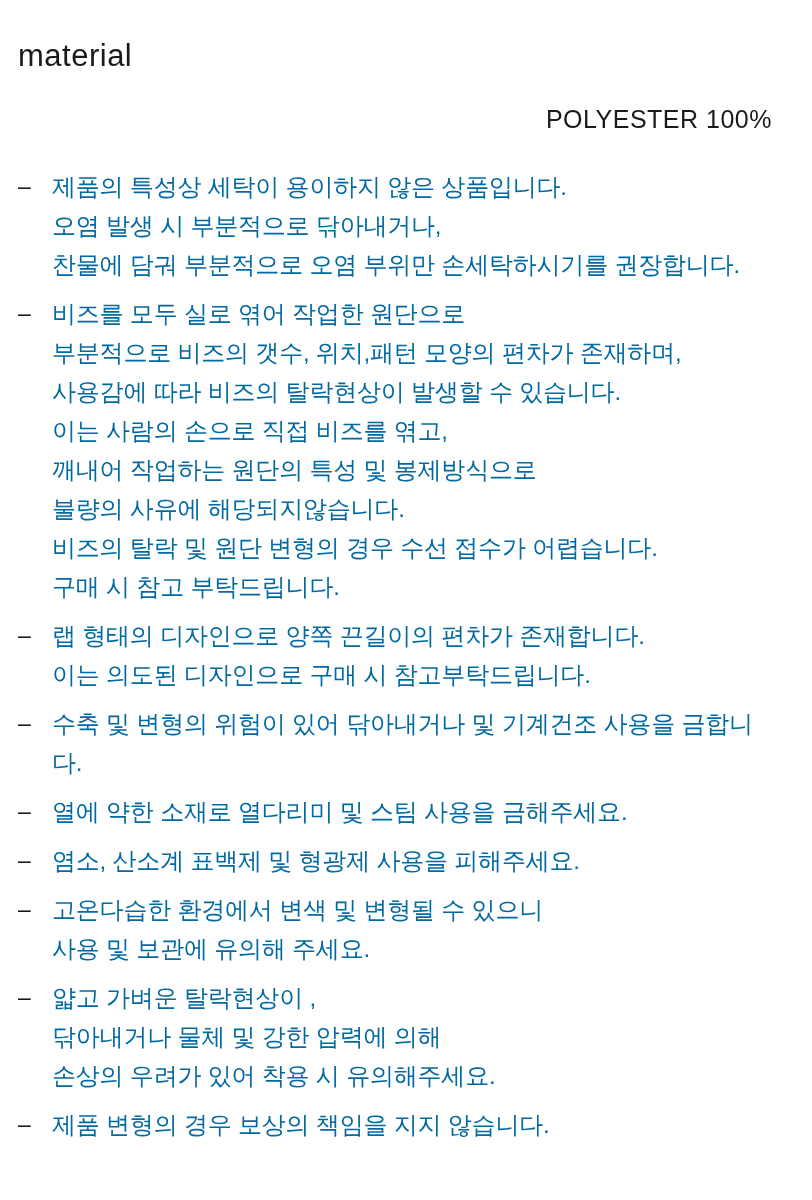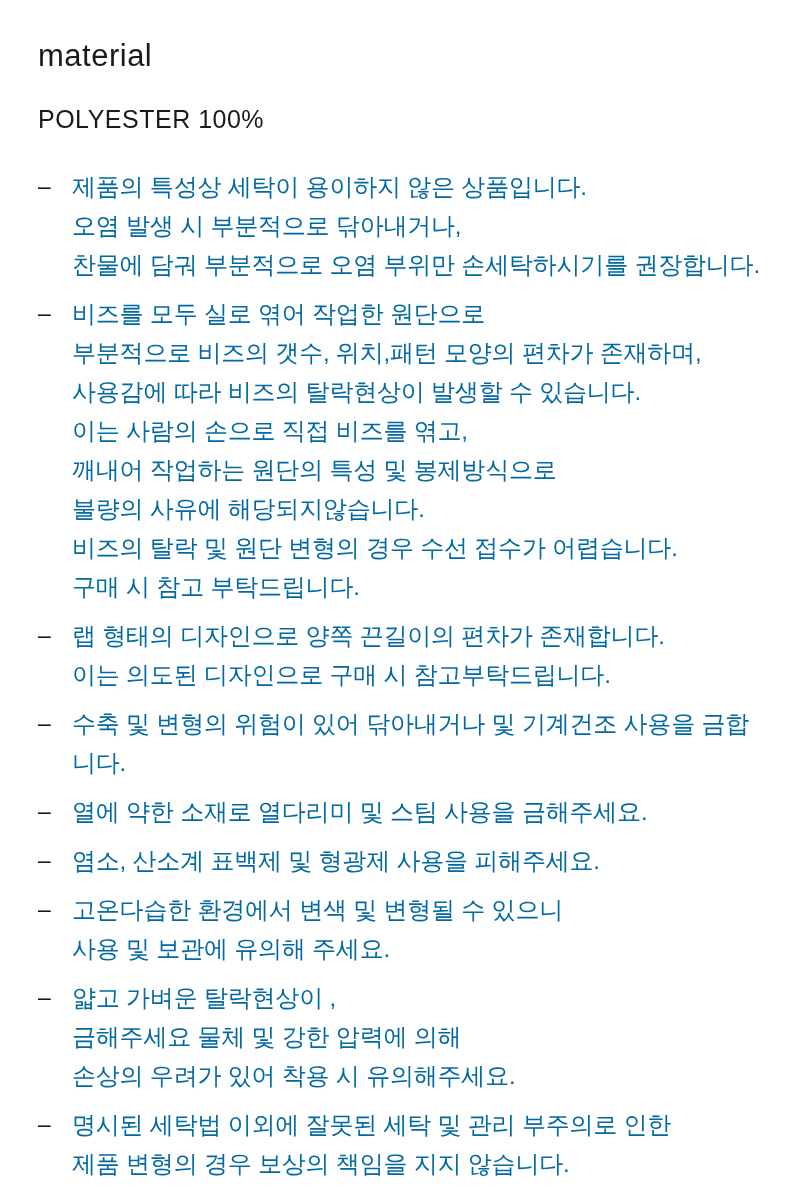--- a/index.html
+++ b/index.html
@@ -12,36 +12,37 @@
     height: 1200px;
     overflow: hidden;
     font-family: "Liberation Sans", "DejaVu Sans", sans-serif;
     color: #1a1a1a;
     -webkit-font-smoothing: antialiased;
   }
   .page {
     box-sizing: border-box;
     width: 812px;
     height: 1200px;
-    padding: 36px 40px 0 38px;
+    padding: 36px 40px 0 18px;
     background: #ffffff;
   }
   .title {
     font-size: 31px;
     font-weight: 400;
     line-height: 40px;
     letter-spacing: 0.5px;
     margin: 0 0 26px 0;
   }
   .composition {
     font-size: 25px;
     font-weight: 400;
     line-height: 34px;
     letter-spacing: 0.5px;
     margin: 0 0 31px 0;
+    text-align: right;
   }
   .notes {
     margin: 0;
   }
   .item {
     display: flex;
     align-items: flex-start;
     margin: 0 0 10px 0;
   }
   .item:last-child {
@@ -136,27 +137,26 @@
       <div class="lines">
         <p class="line">고온다습한 환경에서 변색 및 변형될 수 있으니</p>
         <p class="line">사용 및 보관에 유의해 주세요.</p>
       </div>
     </div>
 
     <div class="item">
       <span class="dash">–</span>
       <div class="lines">
         <p class="line">얇고 가벼운 탈락현상이 ,</p>
-        <p class="line">금해주세요 물체 및 강한 압력에 의해</p>
+        <p class="line">닦아내거나 물체 및 강한 압력에 의해</p>
         <p class="line">손상의 우려가 있어 착용 시 유의해주세요.</p>
       </div>
     </div>
 
     <div class="item">
       <span class="dash">–</span>
       <div class="lines">
-        <p class="line">명시된 세탁법 이외에 잘못된 세탁 및 관리 부주의로 인한</p>
         <p class="line">제품 변형의 경우 보상의 책임을 지지 않습니다.</p>
       </div>
     </div>
 
   </div>
 </div>
 
 </body></html>

